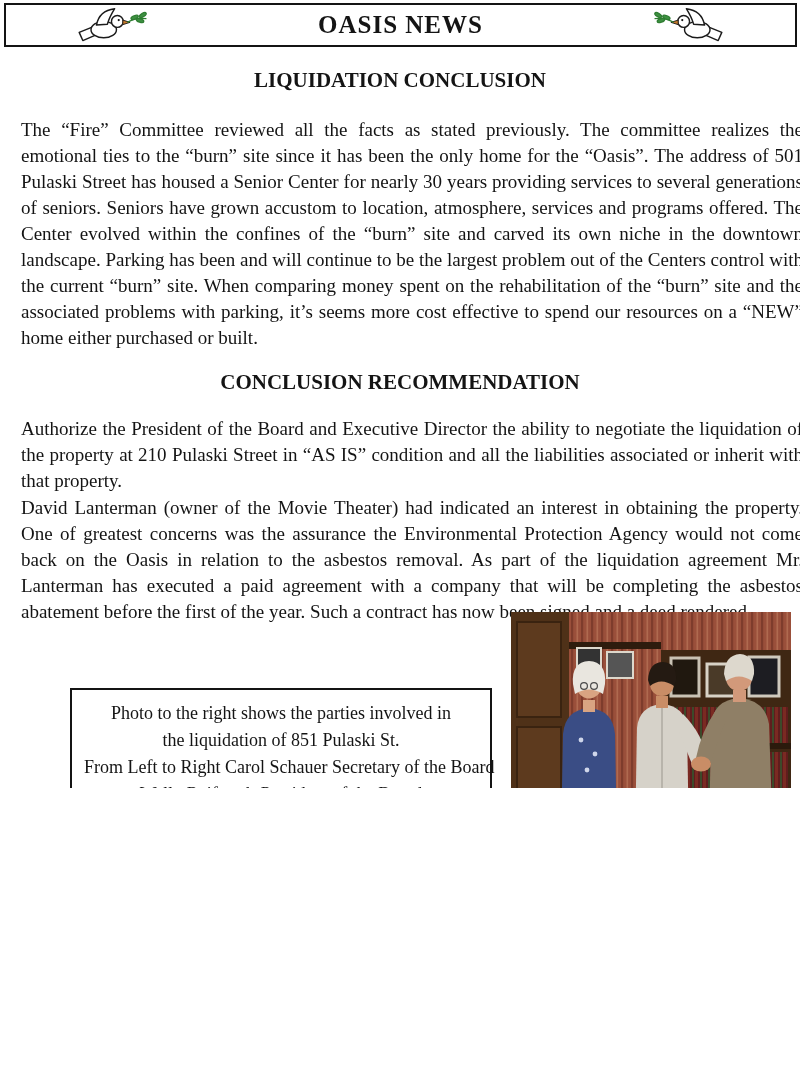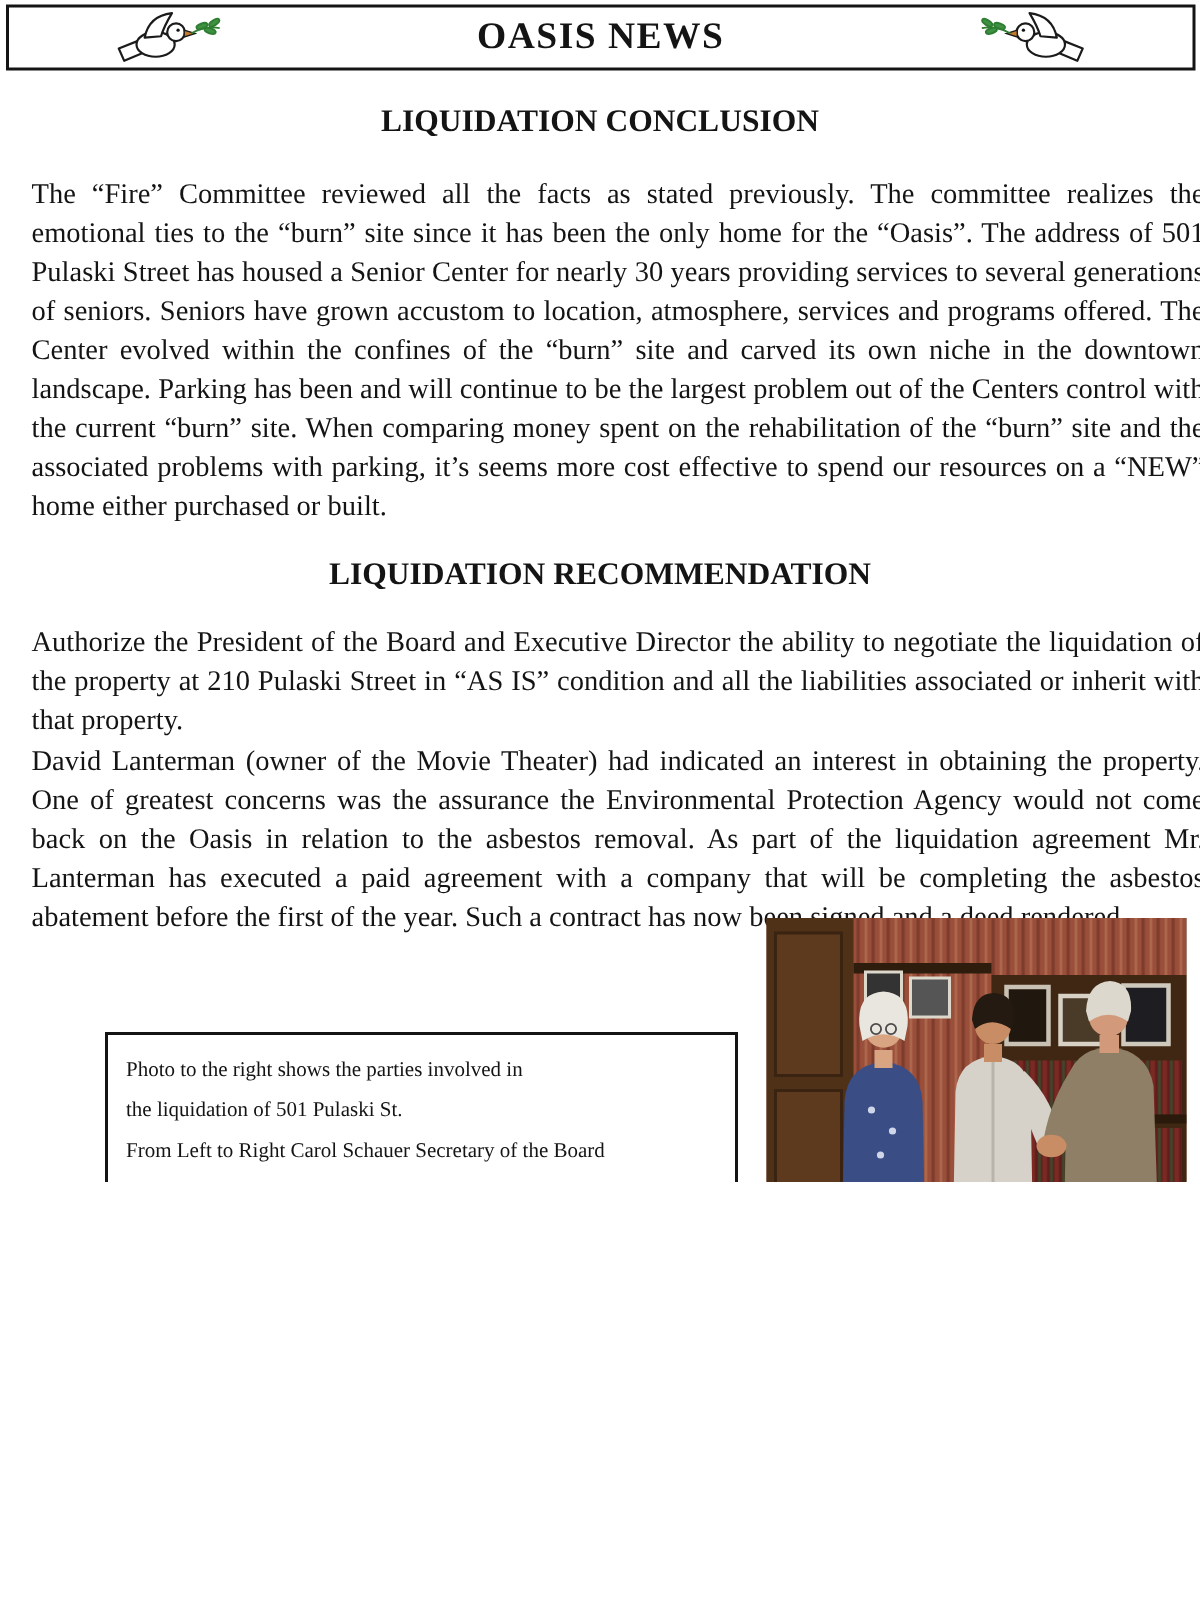--- a/index.html
+++ b/index.html
@@ -45,21 +45,21 @@
     margin:0; z-index:3; background:#4f3118;
   }
   .photo svg { display:block; width:280px; height:229px; }
 
   
   .caption-box {
     position:absolute; left:70px; top:688px; width:394px; height:126px;
     border:2px solid #141414; padding:10px 12px; z-index:2; background:#fff;
   }
   .caption-line {
-    margin:0; font-size:14px; line-height:27px; text-align:left; white-space:nowrap;
+    margin:0; font-size:18px; line-height:27px; text-align:center; white-space:nowrap;
   }
 
   
   .page-number {
     position:absolute; left:0; top:1042px; width:100%;
     text-align:center; font-size:15px;
   }
 </style>
 </head>
 <body>
@@ -105,21 +105,21 @@
           <ellipse cx="75" cy="10" rx="4.2" ry="1.9" transform="rotate(-32 75 10)"></ellipse>
         </g>
       </svg>
     </span>
   </header>
 
   <h2 class="sec-heading h-conclusion">LIQUIDATION CONCLUSION</h2>
 
   <p class="body-par p-conclusion">The “Fire” Committee reviewed all the facts as stated previously. The committee realizes the emotional ties to the “burn” site since it has been the only home for the “Oasis”. The address of 501 Pulaski Street has housed a Senior Center for nearly 30 years providing services to several generations of seniors. Seniors have grown accustom to location, atmosphere, services and programs offered. The Center evolved within the confines of the “burn” site and carved its own niche in the downtown landscape. Parking has been and will continue to be the largest problem out of the Centers control with the current “burn” site. When comparing money spent on the rehabilitation of the “burn” site and the associated problems with parking, it’s seems more cost effective to spend our resources on a “NEW” home either purchased or built.</p>
 
-  <h2 class="sec-heading h-recommendation">LIQUIDATION RECOMMENDATION</h2>
+  <h2 class="sec-heading h-recommendation">CONCLUSION RECOMMENDATION</h2>
 
   <p class="body-par p-rec-1">Authorize the President of the Board and Executive Director the ability to negotiate the liquidation of the property at 210 Pulaski Street in “AS IS” condition and all the liabilities associated or inherit with that property.</p>
 
   <p class="body-par p-rec-2">David Lanterman (owner of the Movie Theater) had indicated an interest in obtaining the property. One of greatest concerns was the assurance the Environmental Protection Agency would not come back on the Oasis in relation to the asbestos removal.  As part of the liquidation agreement Mr. Lanterman has executed a paid agreement with a company that will be completing the asbestos abatement before the first of the year.  Such a contract has now been signed and a deed rendered.</p>
 
   <figure class="photo">
     <svg viewBox="0 0 280 229" preserveAspectRatio="none" aria-hidden="true">
       <defs>
         <pattern id="wallpaper" width="10" height="10" patternUnits="userSpaceOnUse">
           <rect width="10" height="10" fill="#9a4f3a"></rect>
@@ -175,21 +175,21 @@
       <rect x="222" y="78" width="13" height="12" fill="#d2997a"></rect>
       <circle cx="228" cy="66" r="13" fill="#d2997a"></circle>
       <path d="M213 62 Q214 43 229 42 Q244 43 243 62 L241 69 Q228 60 215 69 Z" fill="#ddd8cd"></path>
 
       <ellipse cx="190" cy="152" rx="10" ry="7.5" fill="#c98d66"></ellipse>
     </svg>
   </figure>
 
   <div class="caption-box">
     <p class="caption-line">Photo to the right shows the parties involved in</p>
-    <p class="caption-line">the liquidation of 501 Pulaski St.</p>
+    <p class="caption-line">the liquidation of 851 Pulaski St.</p>
     <p class="caption-line">From Left to Right Carol Schauer Secretary of the Board</p>
     <p class="caption-line">Wally Reifsteck-President of the Board</p>
     <p class="caption-line">David Lanterman –New Owner</p>
   </div>
 
   <footer class="page-number">4</footer>
 
 </div>
 
 </body></html>

